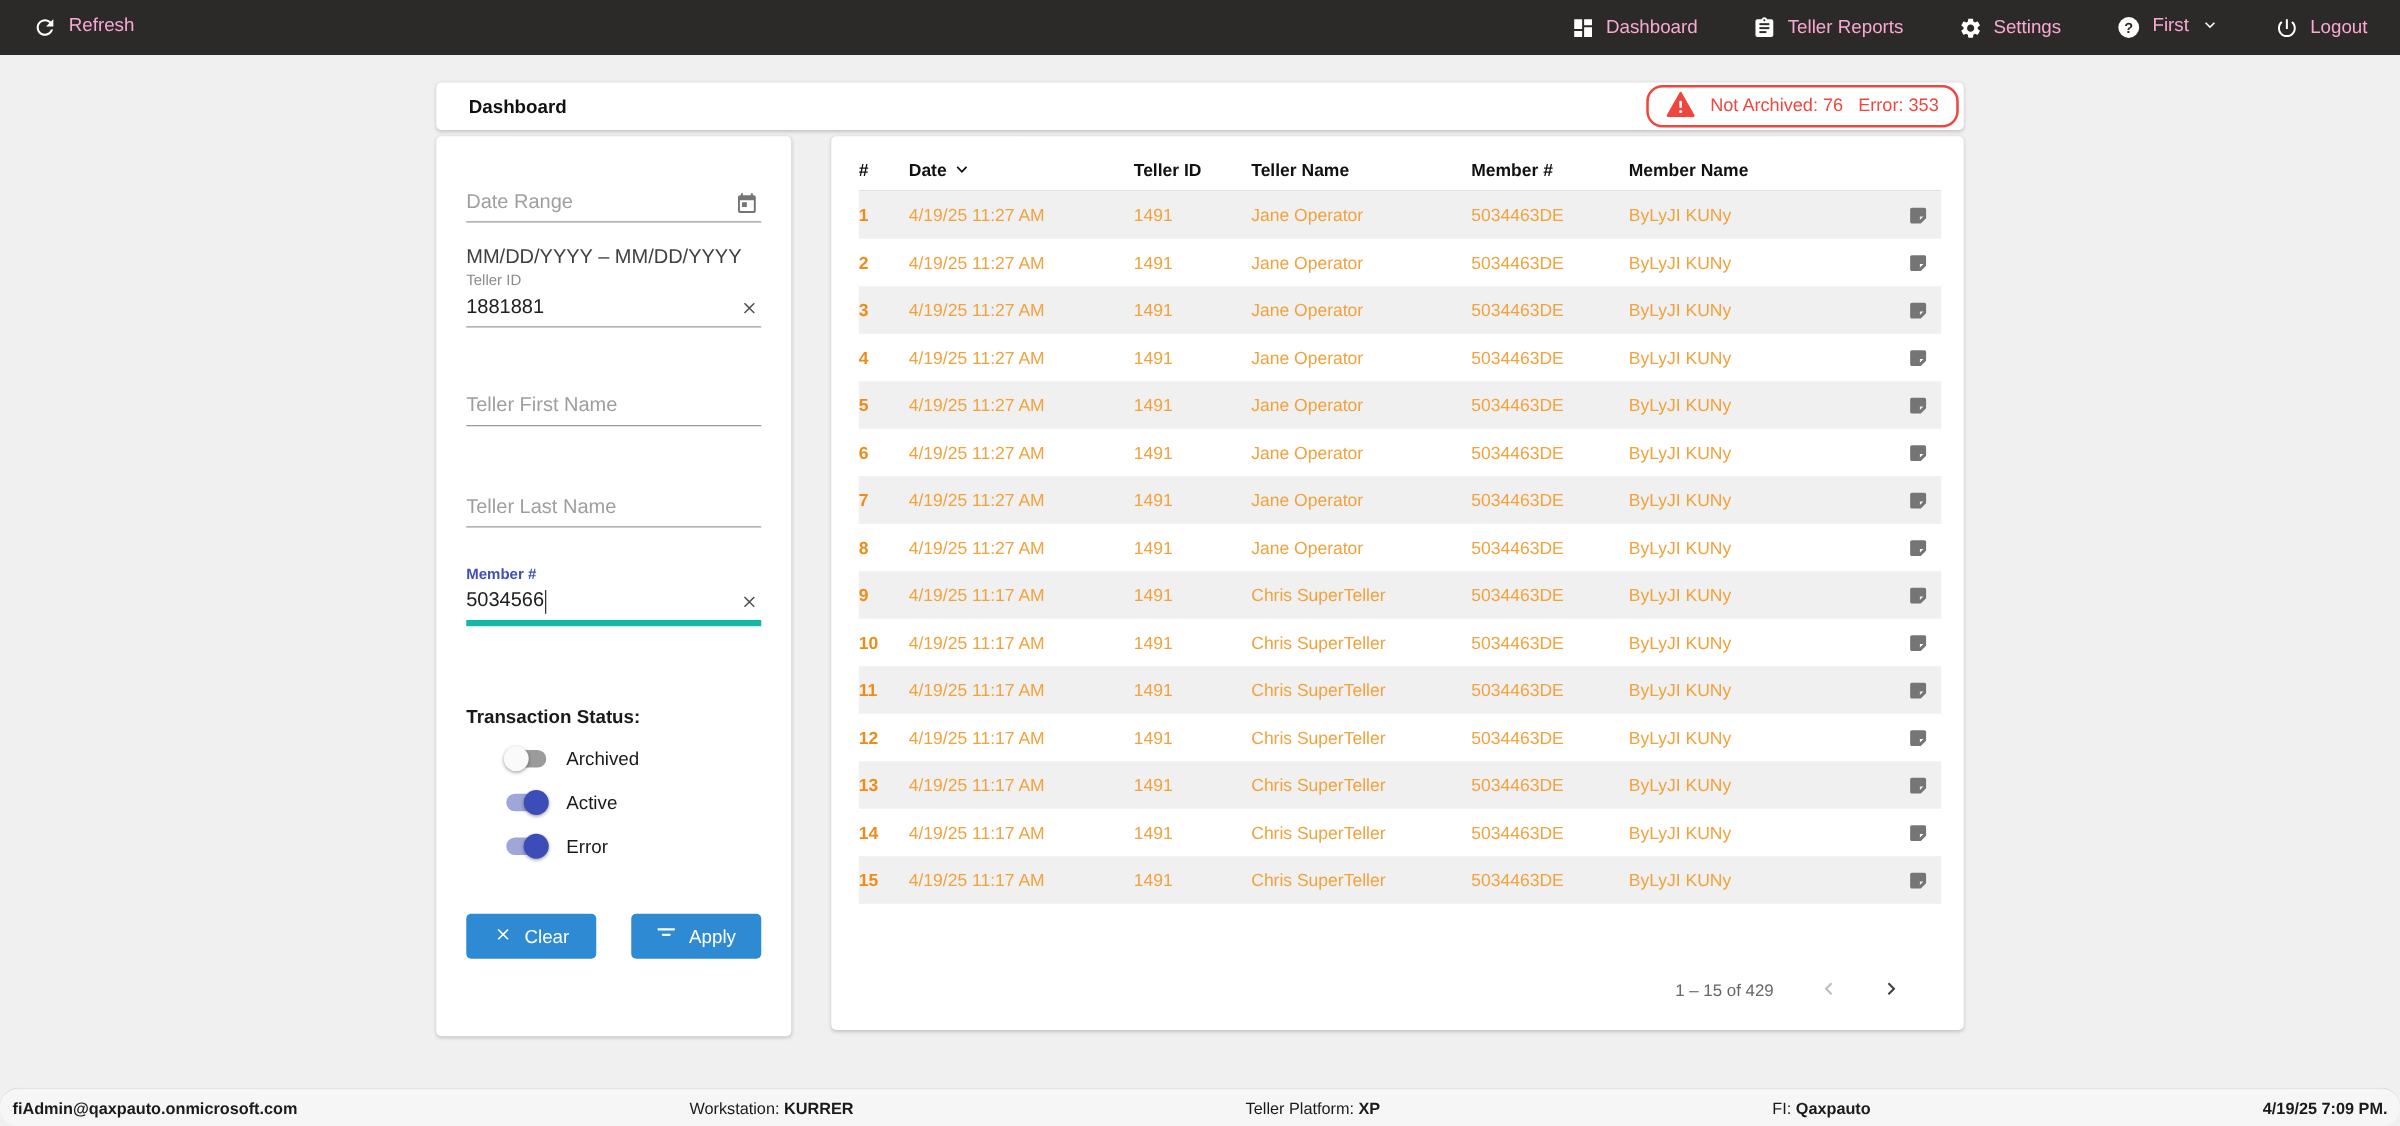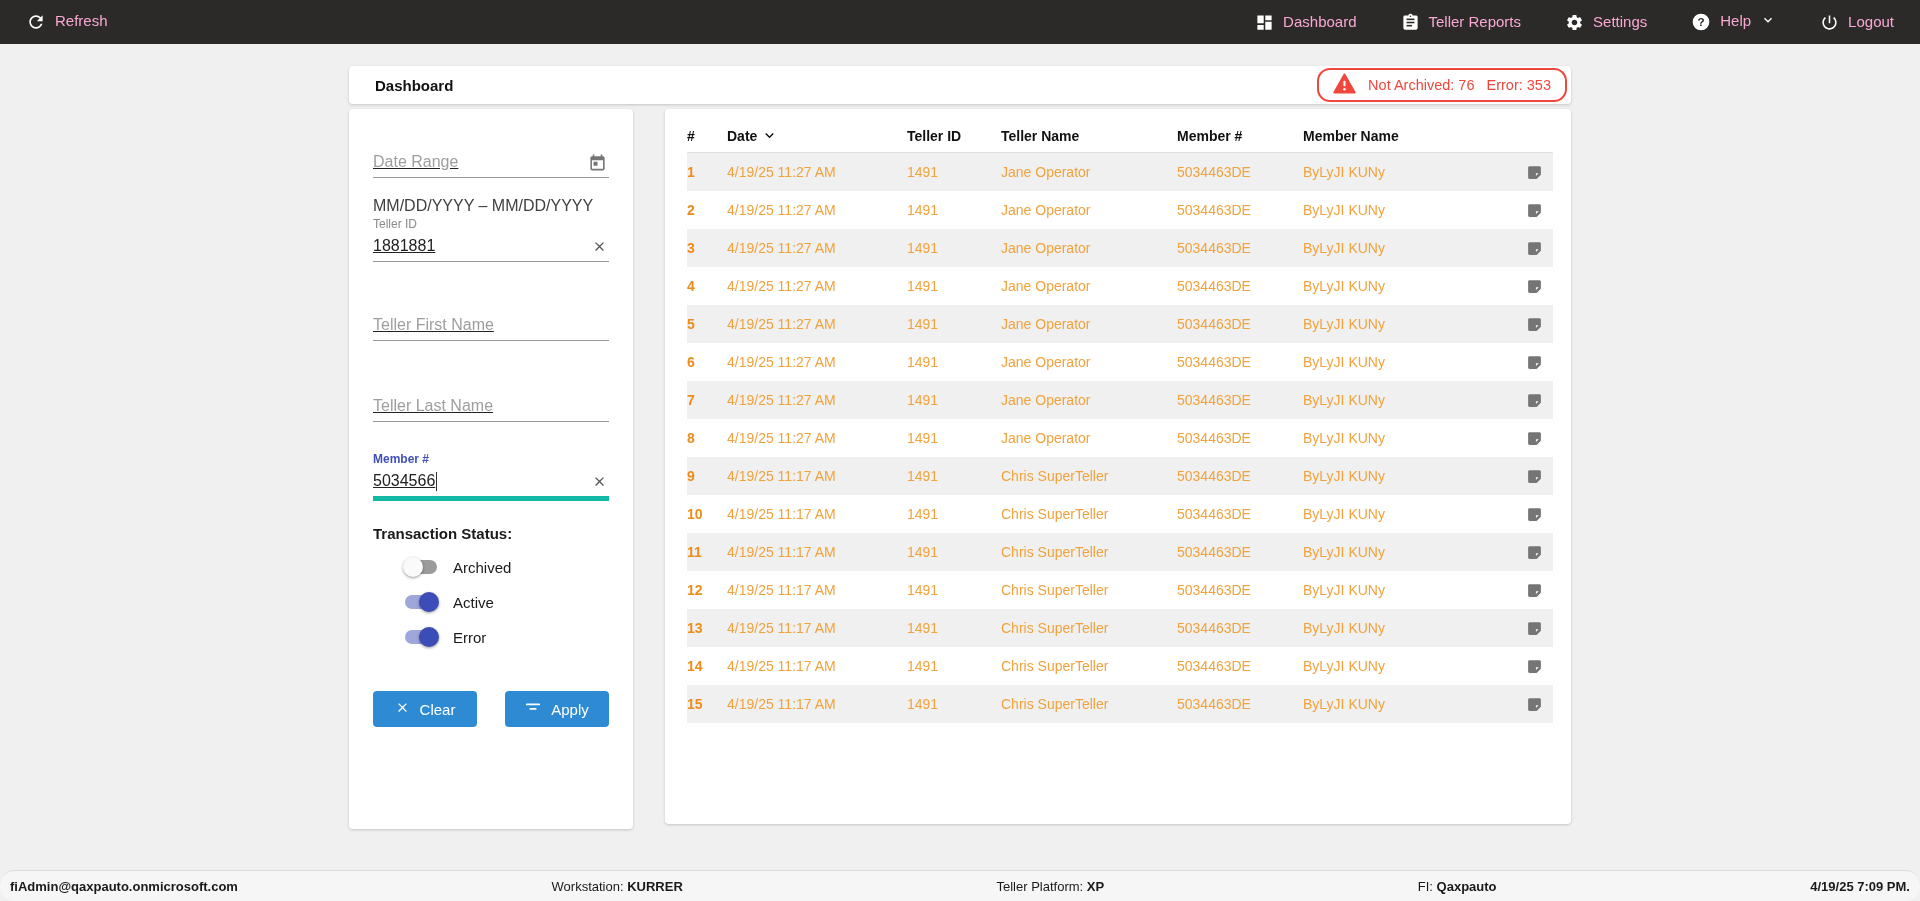--- a/index.html
+++ b/index.html
@@ -45,21 +45,21 @@
   .content-row { display:flex; gap:32px; }
 
   .card {
     background:#fff; border-radius:4px;
     box-shadow:0 1px 3px rgba(0,0,0,.18);
   }
 
   
   .filter-card { width:284px; height:720px; padding:28px 24px 0 24px; flex:0 0 284px; }
 
-  .field { border-bottom:1px solid #999; display:flex; align-items:center;text-decoration:underline; }
+  .field { border-bottom:1px solid #999; display:flex; align-items:center; }
   .field input {
     border:none; outline:none; background:transparent; flex:1;
     font-family:inherit; font-size:16px; color:#212121; height:30px; padding:0;
   }
   .field input::placeholder { color:#9e9e9e; opacity:1; }
   .field-label { font-size:12px; color:#8a8a8a; }
   .helper { font-size:16px; color:#404040; margin-top:19px; }
   .icon-btn { background:none; border:none; cursor:pointer; display:flex; align-items:center; padding:2px; }
 
   .member-label { color:#3f51b5; font-weight:bold; }
@@ -158,21 +158,21 @@
         </span>
         <span>Settings</span>
       </button>
       <button class="nav-item">
         <span>
           <svg width="20" height="20" viewBox="0 0 24 24">
             <circle cx="12" cy="12" r="10" fill="#fff"></circle>
             <text x="12" y="17" text-anchor="middle" font-family="Liberation Sans, sans-serif" font-size="14" font-weight="bold" fill="#2b2a29">?</text>
           </svg>
         </span>
-        <span>Help</span>
+        <span>First</span>
         <span style="display: flex;">
           <svg width="16" height="16" viewBox="0 0 24 24" fill="#fff">
             <path d="M7.41 8.59L12 13.17l4.59-4.58L18 10l-6 6-6-6z"></path>
           </svg>
         </span>
       </button>
       <button class="nav-item">
         <span>
           <svg width="19" height="19" viewBox="0 0 24 24" fill="#fff">
             <path d="M13 3h-2v10h2V3zm4.83 2.17l-1.42 1.42C17.99 7.86 19 9.81 19 12c0 3.87-3.13 7-7 7s-7-3.13-7-7c0-2.19 1.01-4.14 2.58-5.41L6.17 5.17C4.23 6.82 3 9.26 3 12c0 4.97 4.03 9 9 9s9-4.03 9-9c0-2.74-1.23-5.18-3.17-6.83z"></path>
@@ -240,21 +240,21 @@
               <span class="caret"></span>
           </div>
           <button class="icon-btn">
             <svg width="15" height="15" viewBox="0 0 24 24" fill="#555">
                 <path d="M19 6.41L17.59 5 12 10.59 6.41 5 5 6.41 10.59 12 5 17.59 6.41 19 12 13.41 17.59 19 19 17.59 13.41 12z"></path>
               </svg>
           </button>
         </div>
 
 
-        <div class="status-label" style="margin-top:24px;">Transaction Status:</div>
+        <div class="status-label" style="margin-top:64px;">Transaction Status:</div>
         <div id="toggles">
             <div class="toggle-row">
               <span class="switch">
                 <span class="track"></span>
                 <span class="thumb"></span>
               </span>
               <span class="toggle-label">Archived</span>
             </div>
             <div class="toggle-row">
               <span class="switch on">
@@ -541,20 +541,39 @@
               <div class="note-cell">
                 <button class="icon-btn">
                   <svg width="17" height="17" viewBox="0 0 24 24">
                     <path fill-rule="evenodd" fill="#757575" d="M19 3H5c-1.1 0-2 .9-2 2v14c0 1.1.9 2 2 2h10l6-6V5c0-1.1-.9-2-2-2zm-5 14v-4h4l-4 4z"></path>
                   </svg>
                 </button>
               </div>
             </div>
           </div>
 
+        <div class="pagination">
+          <span>1 – 15 of 429</span>
+          <div class="page-chevrons">
+            <button class="chev">
+              <span>
+                <svg width="20" height="20" viewBox="0 0 24 24" fill="#bdbdbd">
+                    <path d="M15.41 7.41L14 6l-6 6 6 6 1.41-1.41L10.83 12z"></path>
+                  </svg>
+              </span>
+            </button>
+            <button class="chev">
+              <span>
+                <svg width="20" height="20" viewBox="0 0 24 24" fill="#424242">
+                    <path d="M8.59 16.59L13.17 12 8.59 7.41 10 6l6 6-6 6z"></path>
+                  </svg>
+              </span>
+            </button>
+          </div>
+        </div>
       </section>
 
     </div>
   </div>
 </main>
 
 <footer>
   <span class="seg bold">fiAdmin@qaxpauto.onmicrosoft.com</span>
   <span class="seg"><span>Workstation:</span> <b>KURRER</b></span>
   <span class="seg"><span>Teller Platform:</span> <b>XP</b></span>

